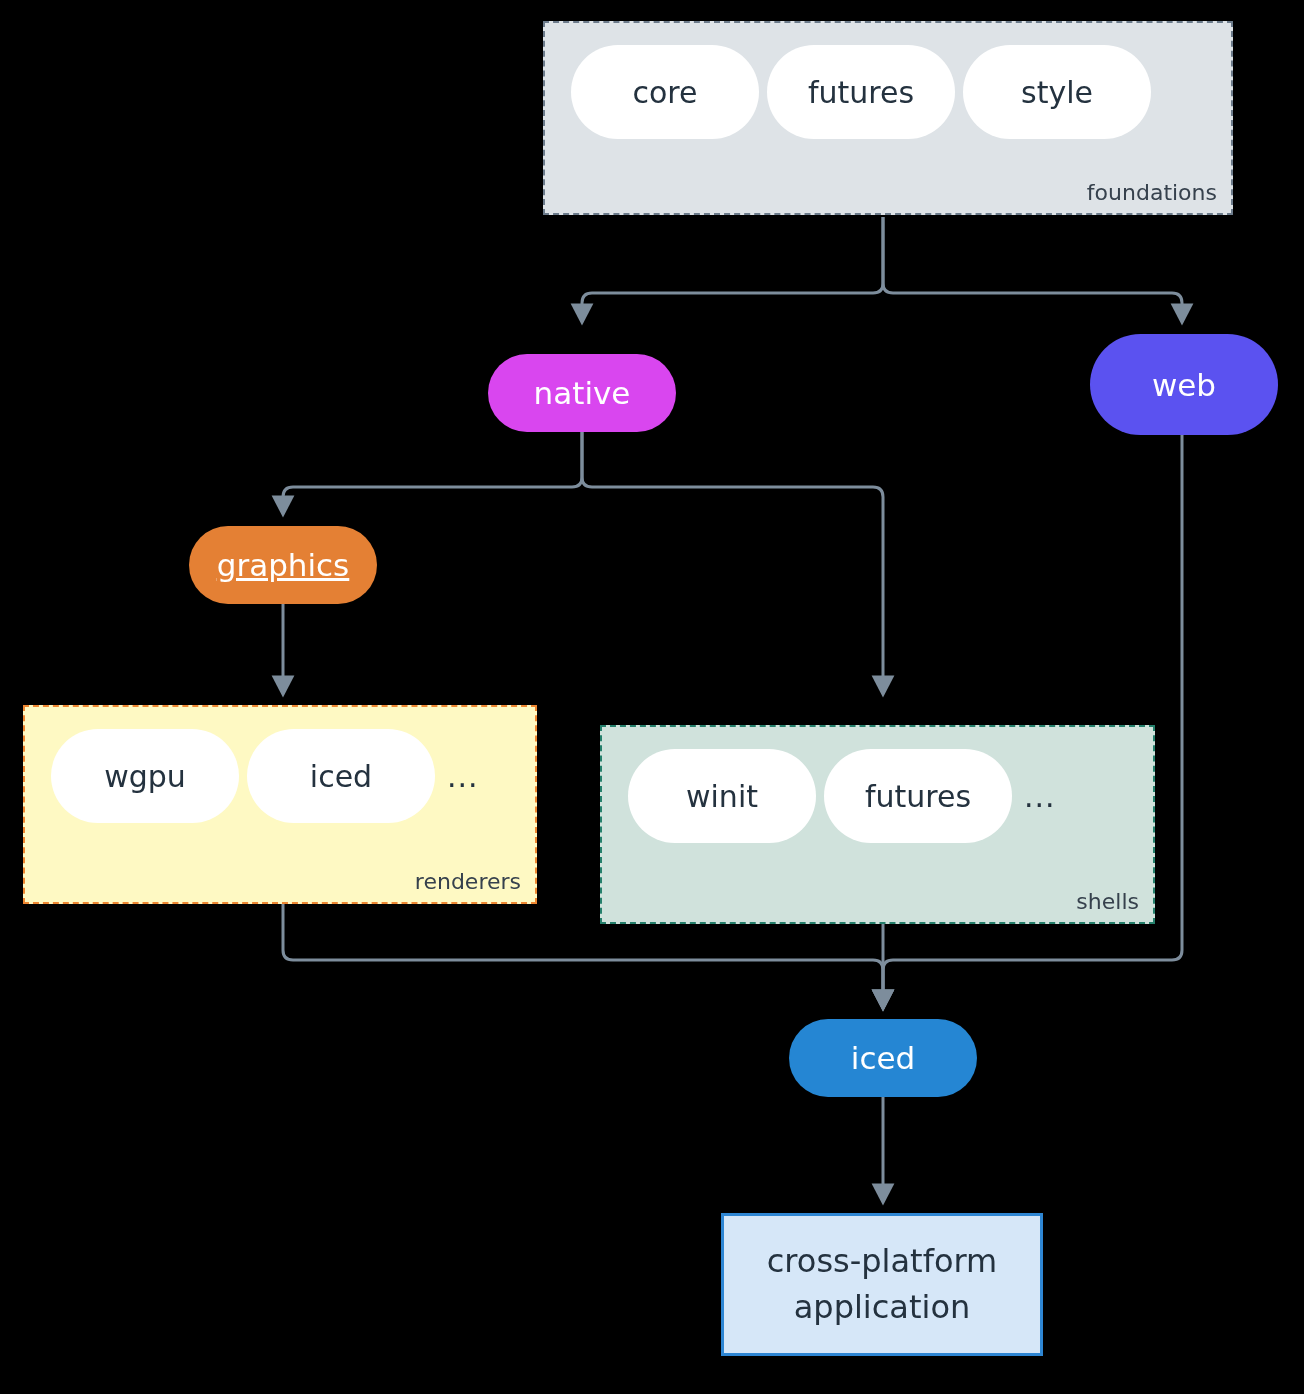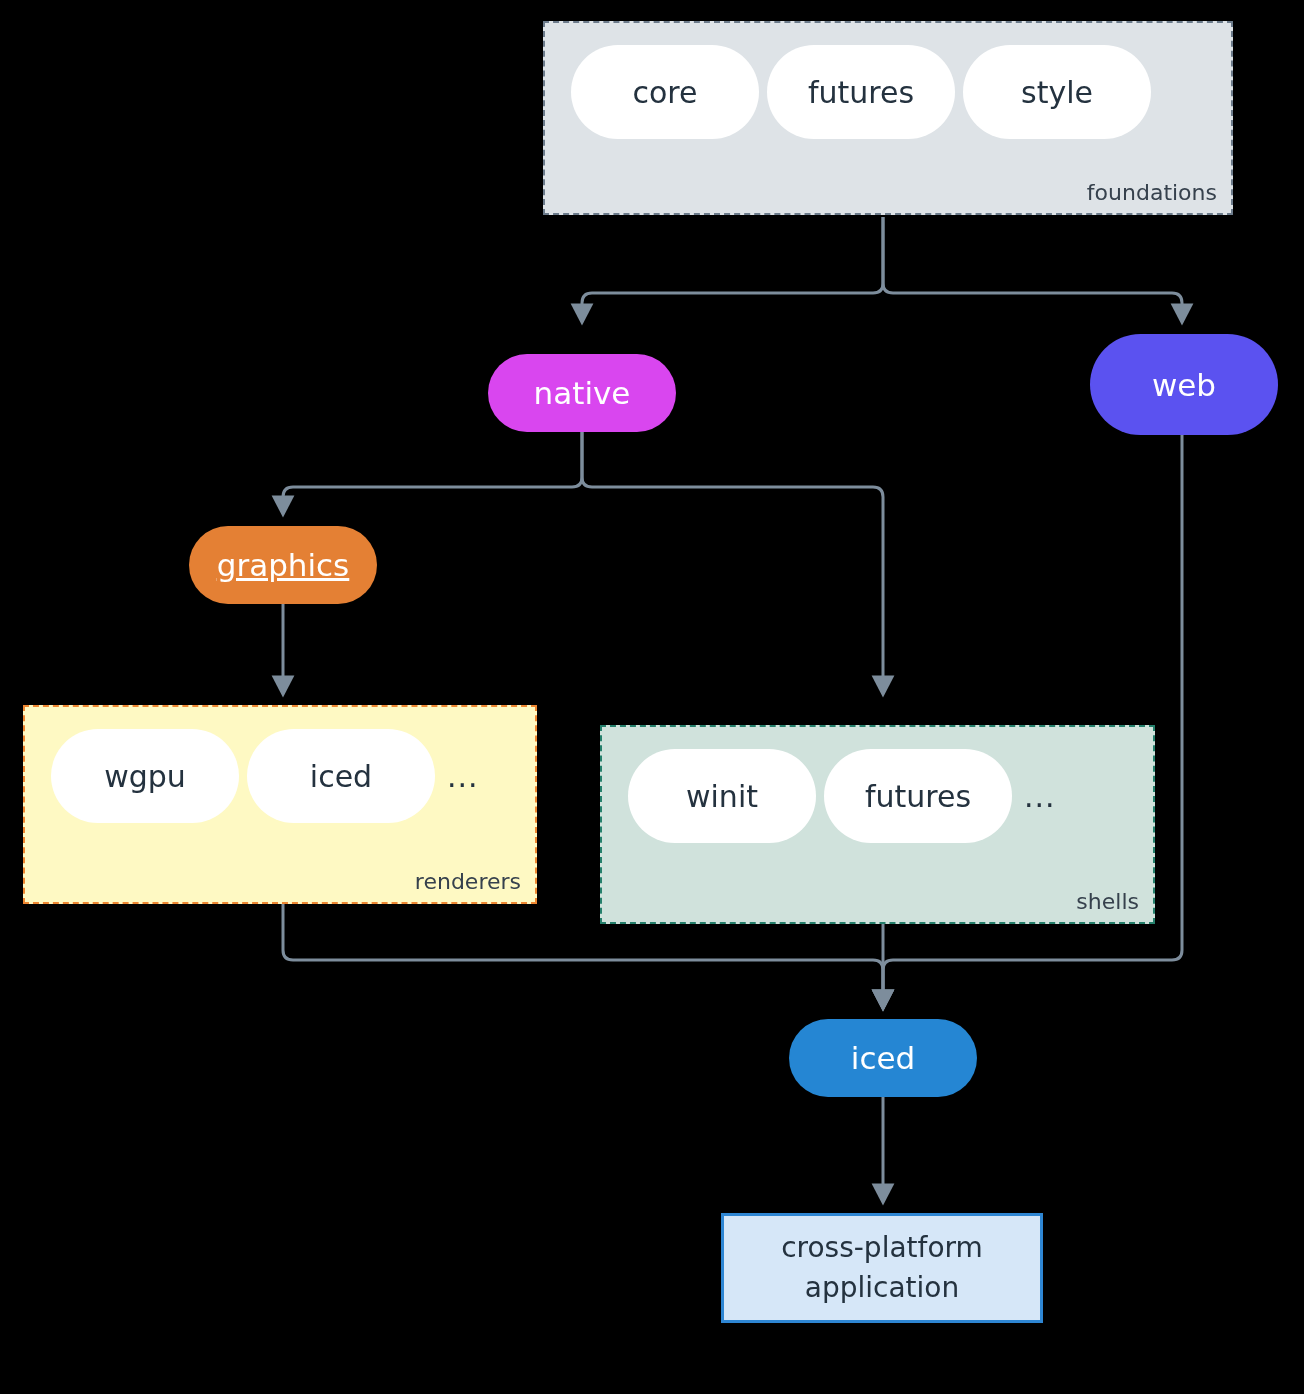--- a/index.html
+++ b/index.html
@@ -113,30 +113,30 @@
     text-decoration: underline;
   }
   #node-iced {
     left: 789px; top: 1019px; width: 188px; height: 78px;
     background: #2586d3;
   }
 
   
   #node-application {
     position: absolute;
-    left: 721px; top: 1213px; width: 322px; height: 110px;
+    left: 721px; top: 1213px; width: 322px; height: 143px;
     background: #d6e7f8;
     border: 3px solid #2e86d3;
     box-sizing: border-box;
     display: flex;
     flex-direction: column;
     align-items: center;
     justify-content: center;
     color: #24323f;
-    font-size: 28px;
+    font-size: 32px;
     line-height: 1.42;
     text-align: center;
   }
 </style>
 </head>
 <body>
 
 <div id="canvas">
 
   <svg id="edges" viewBox="0 0 1304 1394" width="1304" height="1394">

